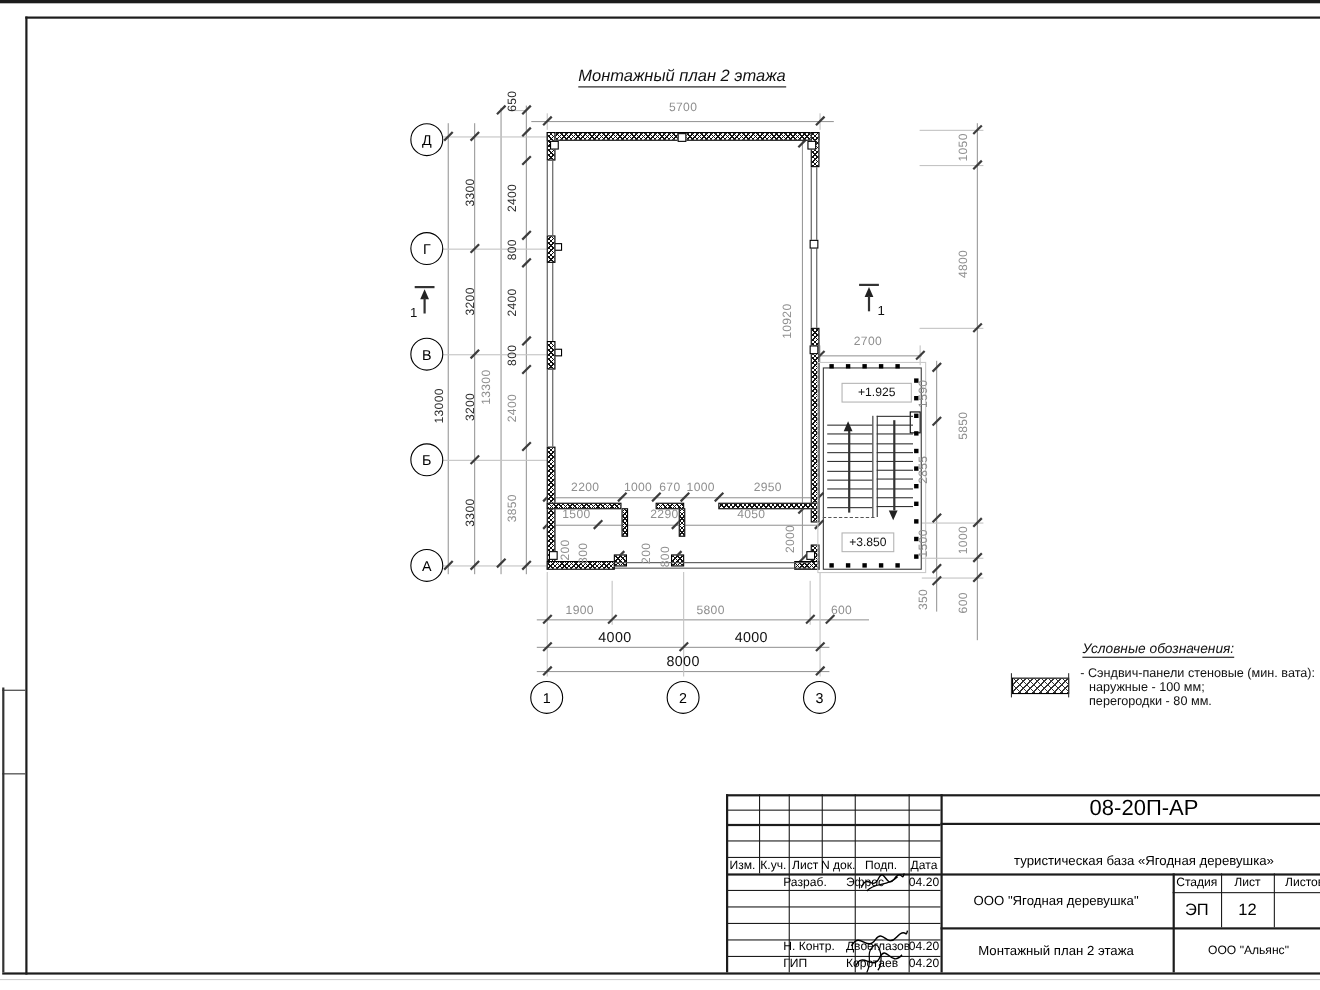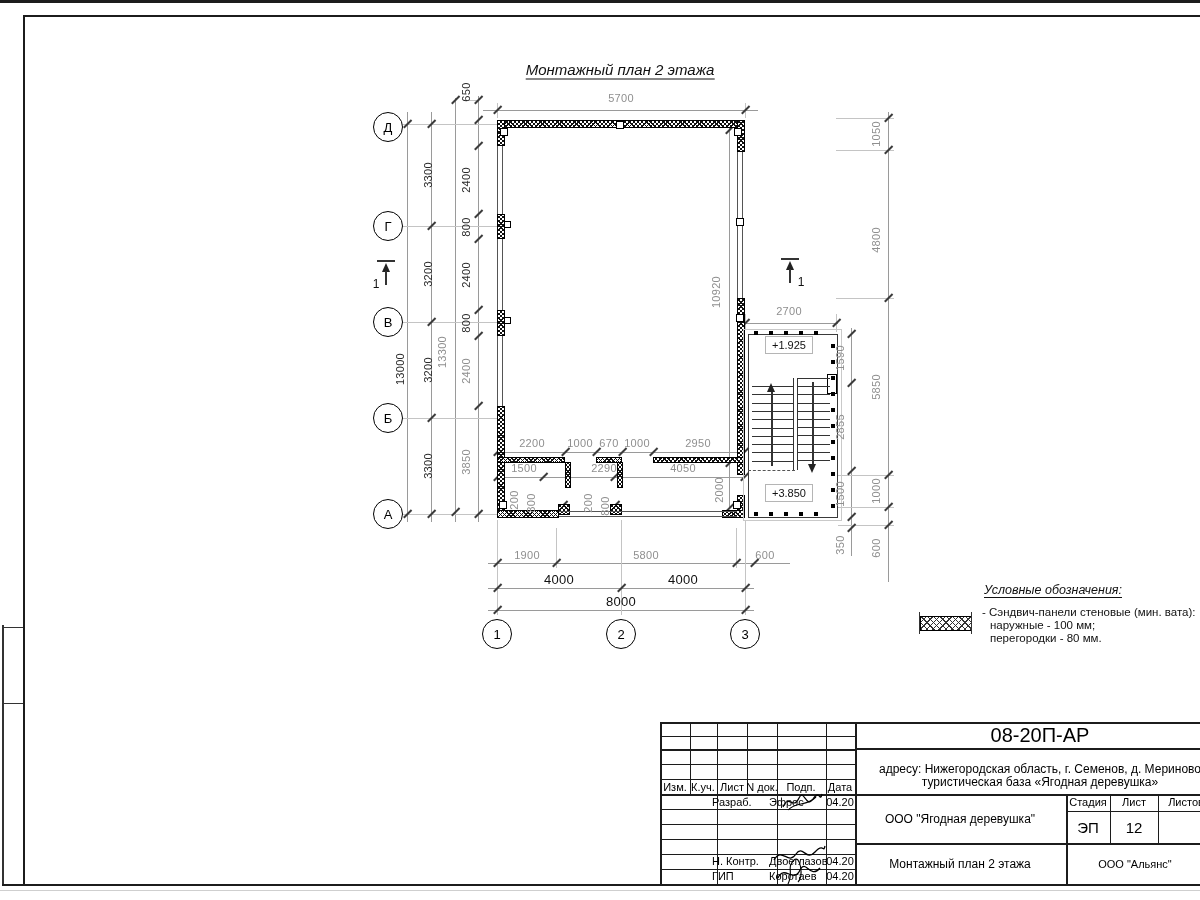--- a/index.html
+++ b/index.html
@@ -258,21 +258,21 @@
   <div class="ln-k" style="left:377px;top:260px;width:18px;height:2px;"></div>
   <div class="tri-up" style="left:382px;top:263px;"></div>
   <div class="ln-k" style="left:385px;top:271px;width:1.5px;height:14px;"></div>
   <div class="sec-label" style="left:376px;top:284px;">1</div>
 
   <div class="ln-k" style="left:781px;top:258px;width:18px;height:2px;"></div>
   <div class="tri-up" style="left:786px;top:261px;"></div>
   <div class="ln-k" style="left:789px;top:269px;width:1.5px;height:14px;"></div>
   <div class="sec-label" style="left:801px;top:282px;">1</div>
 
-  <div class="level-box" style="left:765px;top:336px;width:48px;height:18px;">
+  <div class="level-box" style="left:765px;top:348px;width:64px;height:18px;">
     <span>+1.925</span>
   </div>
   <div class="level-box" style="left:765px;top:484px;width:48px;height:18px;">
     <span>+3.850</span>
   </div>
 
   <span class="dim" style="left:621px;top:98px;">5700</span>
   <span class="dim" style="left:789px;top:311px;">2700</span>
   <span class="dim" style="left:532px;top:443px;">2200</span>
   <span class="dim" style="left:580px;top:443px;">1000</span>
@@ -365,21 +365,20 @@
   <span class="stl" style="left:721px;top:802px;">Эфрос</span>
   <span class="st" style="left:840px;top:802px;">04.20</span>
   <span class="stl" style="left:664px;top:861px;">Н. Контр.</span>
   <span class="stl" style="left:721px;top:861px;">Двоеглазов</span>
   <span class="st" style="left:840px;top:861px;">04.20</span>
   <span class="stl" style="left:664px;top:876px;">ГИП</span>
   <span class="stl" style="left:721px;top:876px;">Коротаев</span>
   <span class="st" style="left:840px;top:876px;">04.20</span>
 
   <span class="st docnum" style="left:1040px;top:735px;">08-20П-АР</span>
-  <span class="st desc" style="left:1040px;top:769px;">адресу: Нижегородская область, г. Семенов, д. Мериново</span>
   <span class="st desc" style="left:1040px;top:782px;">туристическая база «Ягодная деревушка»</span>
 
   <span class="st desc" style="left:960px;top:819px;">ООО "Ягодная деревушка"</span>
   <span class="st" style="left:1088px;top:802px;">Стадия</span>
   <span class="st" style="left:1134px;top:802px;">Лист</span>
   <span class="st" style="left:1186px;top:802px;">Листов</span>
   <span class="st val" style="left:1088px;top:827px;">ЭП</span>
   <span class="st val" style="left:1134px;top:827px;">12</span>
   <span class="st desc" style="left:960px;top:864px;">Монтажный план 2 этажа</span>
   <span class="st" style="left:1135px;top:864px;">ООО "Альянс"</span>

